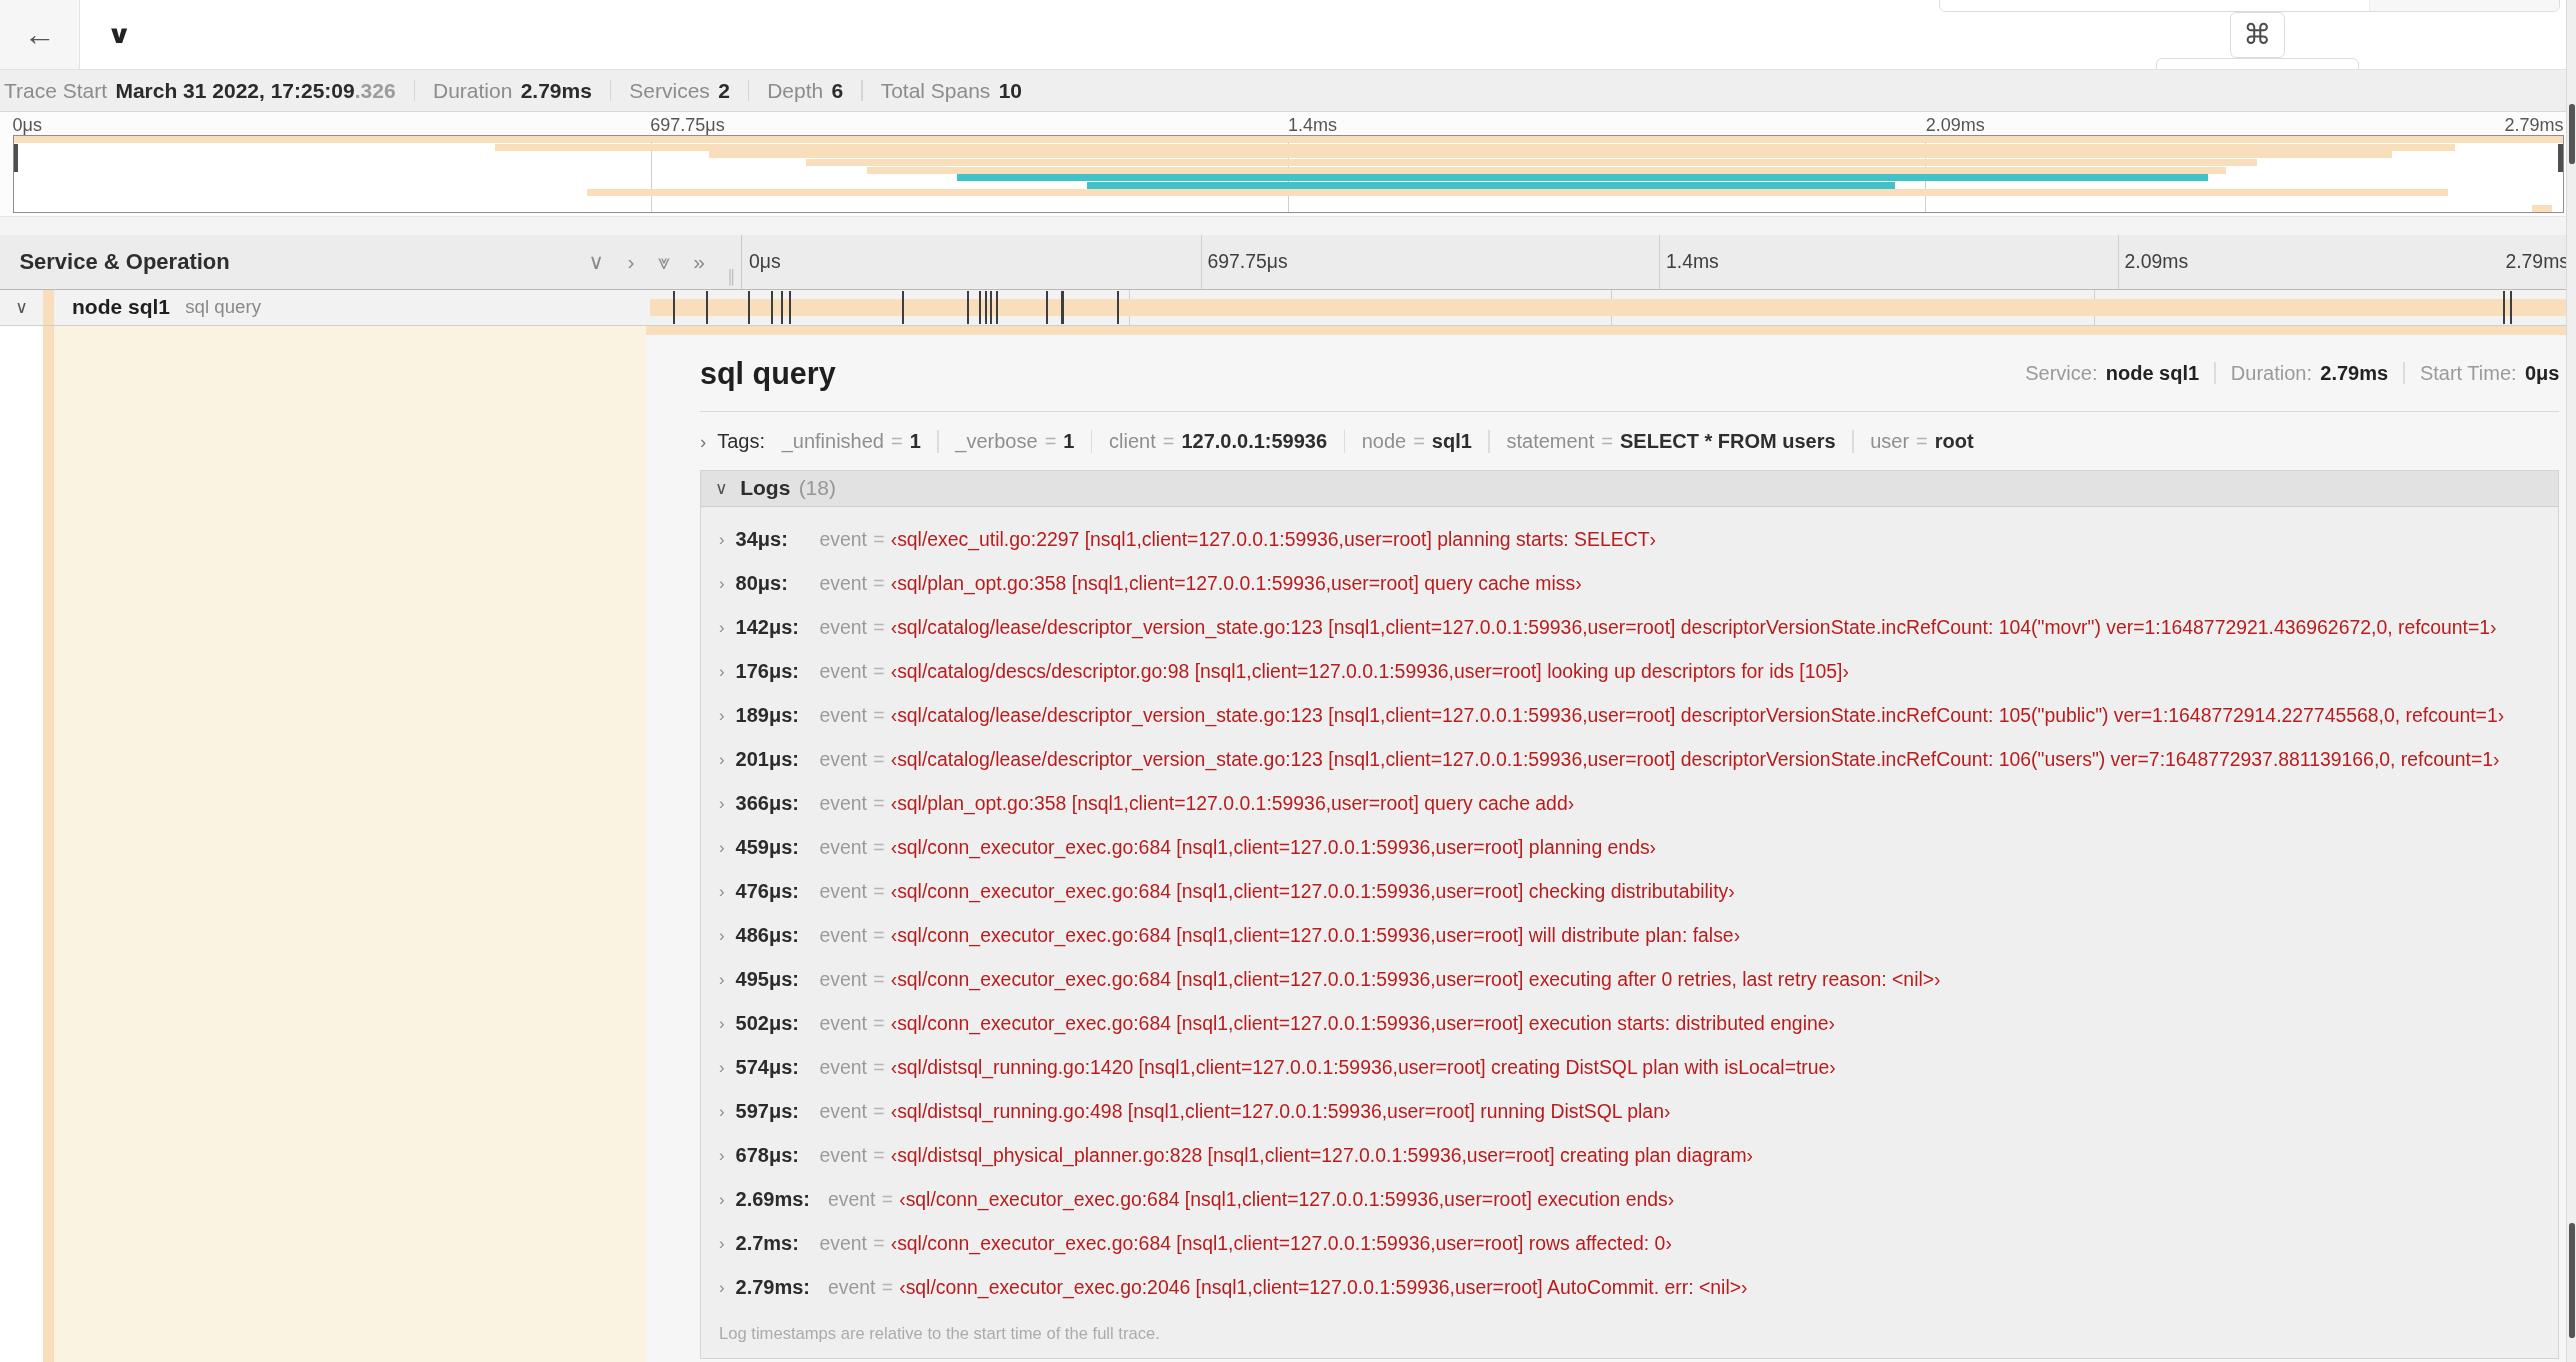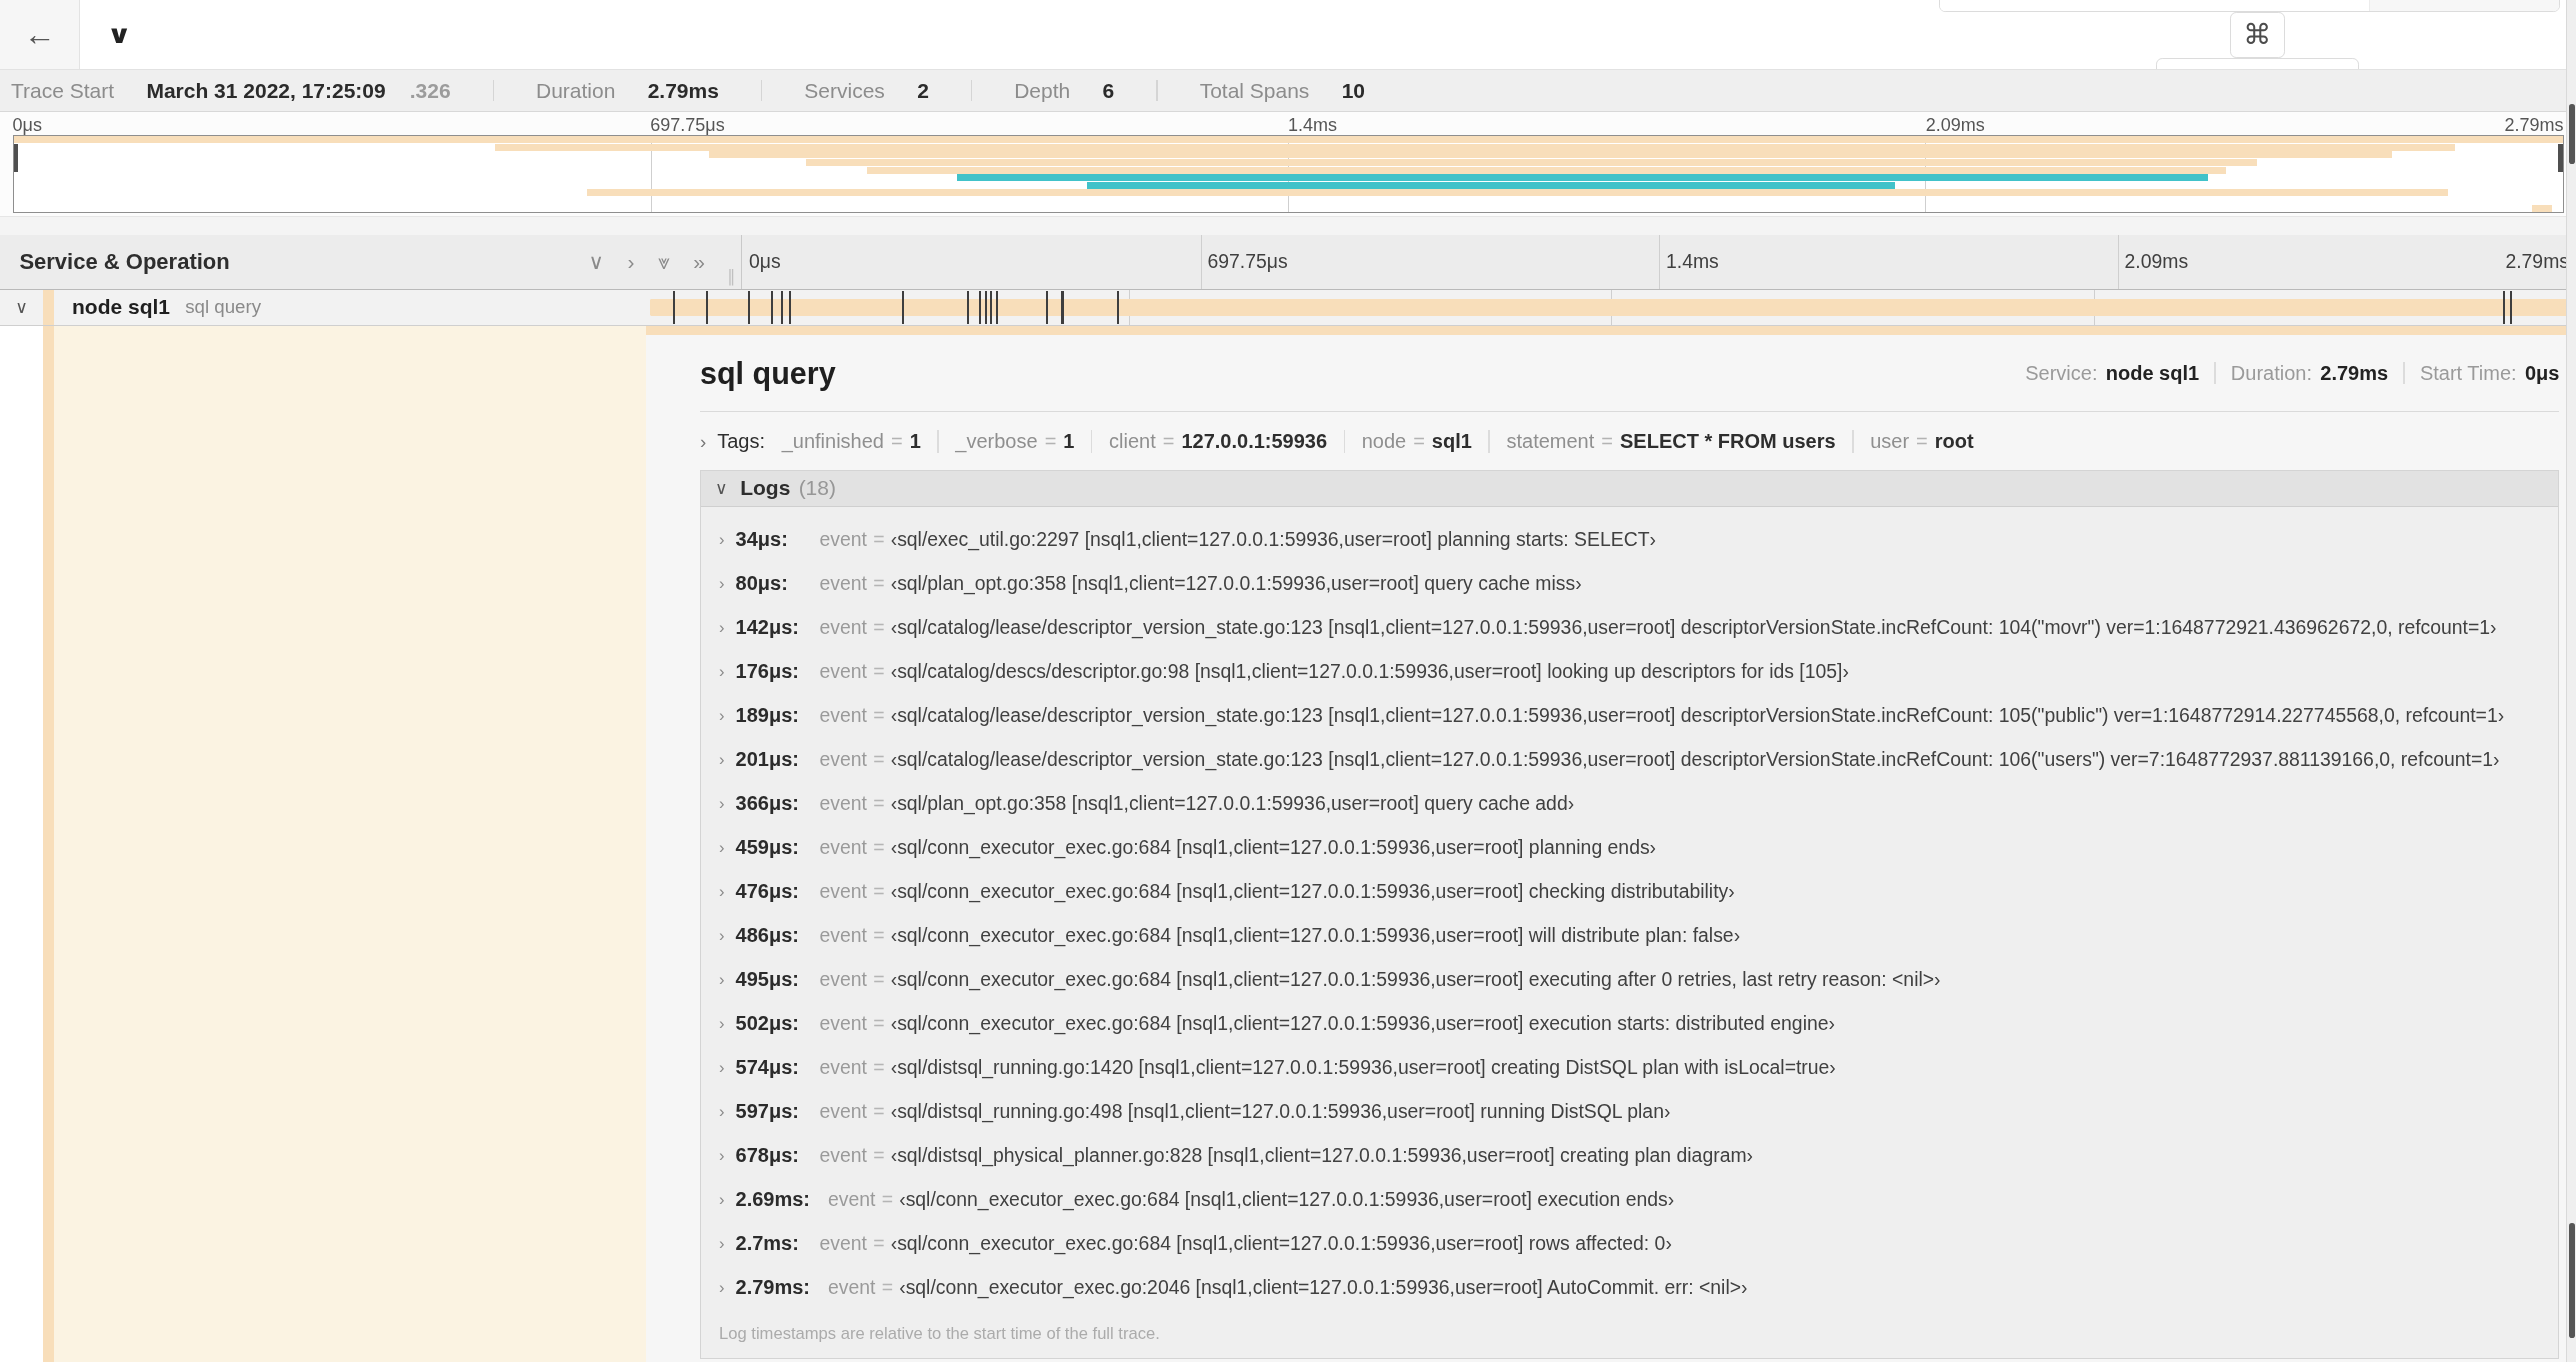--- a/index.html
+++ b/index.html
@@ -17,21 +17,21 @@
   .find-group { display:flex; align-items:stretch; height:46px; border:1.4px solid #dcdcdc; border-radius:6.2px; overflow:hidden; background:#fff; }
   .find-input { width:429px; border:none; outline:none; font-size:21.5px; padding:0 18px; color:#444; background:#fff; font-family:inherit; }
   .find-input::placeholder { color:#cfcfcf; }
   .find-suffix { display:flex; align-items:center; gap:26px; padding:0 22px; background:#f7f7f7; border-left:0.7px solid #ececec; }
   .find-suffix span { font-size:21px; color:#cfcfcf; }
   .sq-btn { height:46px; min-width:55px; margin-left:15.2px; border:1.4px solid #dcdcdc; border-radius:6.2px; background:#fff; font-size:28px; color:#4c4c4c; cursor:pointer; }
   .view-btn { height:46px; margin-left:15.2px; border:1.4px solid #dcdcdc; border-radius:6.2px; background:#fff; font-size:21.5px; color:#444; padding:0 19.4px; display:flex; align-items:center; gap:11px; cursor:pointer; }
   .view-btn .caret { font-size:15.2px; color:#888; }
 
   
-  .statsbar { height:43px; background:#efefef; border-top:0.7px solid #e2e2e2; border-bottom:0.7px solid #d8d8d8; display:flex; align-items:center; padding-left:11px; font-size:21px; flex:0 0 auto;gap:24px; }
+  .statsbar { height:43px; background:#efefef; border-top:0.7px solid #e2e2e2; border-bottom:0.7px solid #d8d8d8; display:flex; align-items:center; padding-left:4px; font-size:21px; flex:0 0 auto; }
   .stat-label { color:#8c8c8c; }
   .stat-value { color:#2b2b2b; font-weight:bold; margin-left:8.3px; }
   .stat-suffix { color:#9c9c9c; font-weight:bold; }
   .stat-sep { width:1.4px; height:21px; background:#d5d5d5; margin:0 18px; }
 
   
   .minimap { height:104px; background:#fcfcfc; padding:0 12.5px; flex:0 0 auto; }
   .mm-ticks { position:relative; height:23px; font-size:18px; color:#555; }
   .mm-tick { position:absolute; top:2.8px; }
   .mm-canvas { position:relative; height:78px; border:1.4px solid #8e8e8e; background:#fff; overflow:hidden; }
@@ -90,21 +90,21 @@
   .logs-head { height:36px; background:#e2e2e2; border-bottom:0.7px solid #cfcfcf; display:flex; align-items:center; cursor:pointer; }
   .lh-chevron { font-size:17.3px; color:#555; margin-left:14px; }
   .lh-label { font-size:21px; font-weight:bold; color:#2e2e2e; margin-left:12.5px; }
   .lh-count { font-size:21px; color:#979797; margin-left:8.3px; }
   .logs-list { padding:11px 0 2.8px 7px; }
   .log-row { height:44px; display:flex; align-items:center; white-space:nowrap; overflow:hidden; cursor:pointer; }
   .lr-chevron { font-size:16.6px; color:#8a8a8a; margin-left:11px; }
   .lr-ts { font-size:20px; font-weight:bold; color:#2b2b2b; margin-left:11px; min-width:66px; }
   .lr-key { font-size:19.4px; color:#9a9a9a; margin-left:18px; }
   .lr-eq { font-size:19.4px; color:#b5b5b5; margin:0 6.2px; }
-  .lr-val { font-size:19.4px; color:#404040; }
+  .lr-val { font-size:19.4px; color:#b91c1c; }
   .logs-note { font-size:16.6px; color:#ababab; padding:11px 0 14px 18px; }
   .spanid-row { margin-top:auto; height:44px; display:flex; align-items:center; justify-content:flex-end; padding-right:12.5px; font-size:20px; flex:0 0 auto; }
   .spanid-label { color:#bdbdbd; }
   .spanid-value { color:#555; margin-left:8.3px; }
   .link-icon { width:22px; height:22px; margin-left:11px; color:#777; cursor:pointer; }
 
   
   .v-scroll { position:absolute; right:0; top:0; width:9.7px; height:100%; background:#efefef; border-left:0.7px solid #d9d9d9; }
   .v-thumb { position:absolute; left:2.1px; width:5.5px; background:#565656; border-radius:2.8px; }
   .v-thumb.t1 { top:104px; height:60px; }

